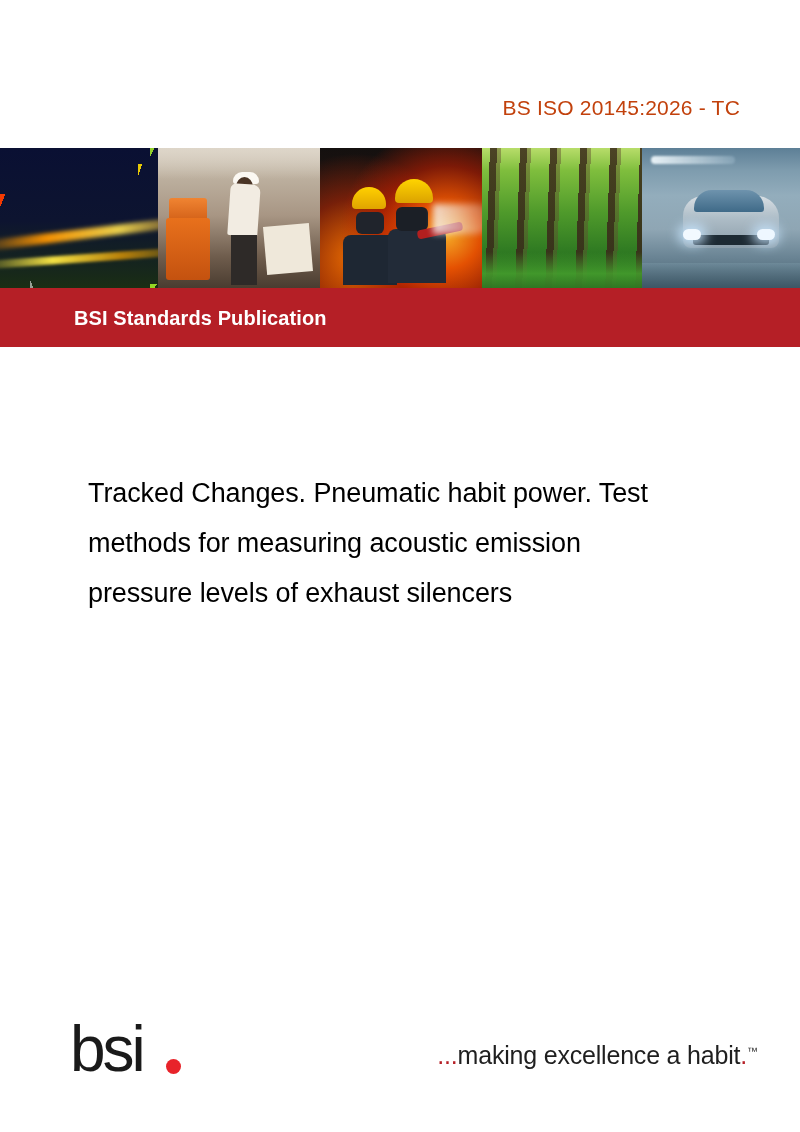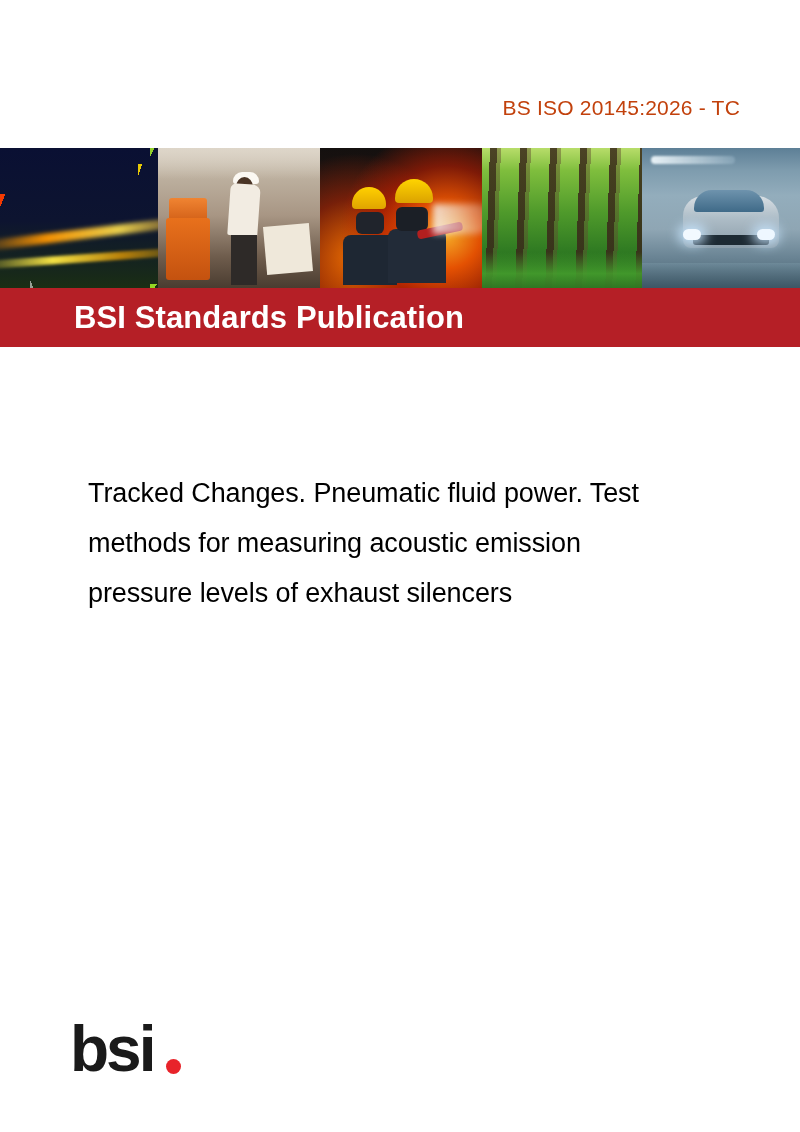--- a/index.html
+++ b/index.html
@@ -289,21 +289,21 @@
     width: 800px;
     height: 59px;
     background: #b51f26;
   }
   .banner-title {
     position: absolute;
     left: 74px;
     top: 50%;
     transform: translateY(-50%);
     color: #ffffff;
-    font-size: 31px;
+    font-size: 20px;
     font-weight: 600;
     letter-spacing: 0.1px;
     white-space: nowrap;
   }
 
   
   .doc-title {
     position: absolute;
     left: 88px;
     top: 468px;
@@ -317,21 +317,21 @@
   
   .logo {
     position: absolute;
     left: 70px;
     bottom: 52px;
     width: 120px;
     height: 62px;
   }
   .logo-text {
     font-size: 64px;
-    font-weight: bold;
+    font-weight: normal;
     line-height: 62px;
     color: #1a1a1a;
     letter-spacing: -3px;
   }
   .logo-dot {
     position: absolute;
     left: 96px;
     bottom: 6px;
     width: 15px;
     height: 15px;
@@ -400,21 +400,24 @@
       <div class="hl-r"></div>
       <div class="floor"></div>
     </div>
 
   </div>
 
   <div class="banner">
     <div class="banner-title">BSI Standards Publication</div>
   </div>
 
-  <div class="doc-title">Tracked Changes. Pneumatic fluid power. Test methods for measuring acoustic emission pressure levels of exhaust silencers</div>
+  <div class="doc-title">Tracked Changes. Pneumatic habit power. Test methods for measuring acoustic emission pressure levels of exhaust silencers</div>
 
   <div class="logo">
     <div class="logo-text">bsi</div>
     <div class="logo-dot"></div>
   </div>
 
+  <div class="tagline">
+    <span class="dots">...</span><span>making excellence a habit</span><span class="stop">.</span><span class="tm">™</span>
+  </div>
 
 </div>
 
 </body></html>

